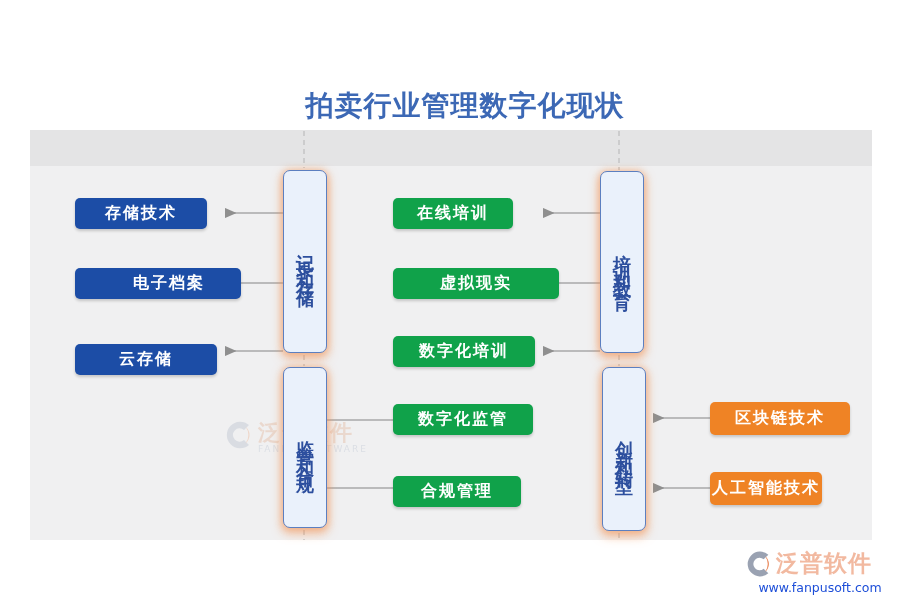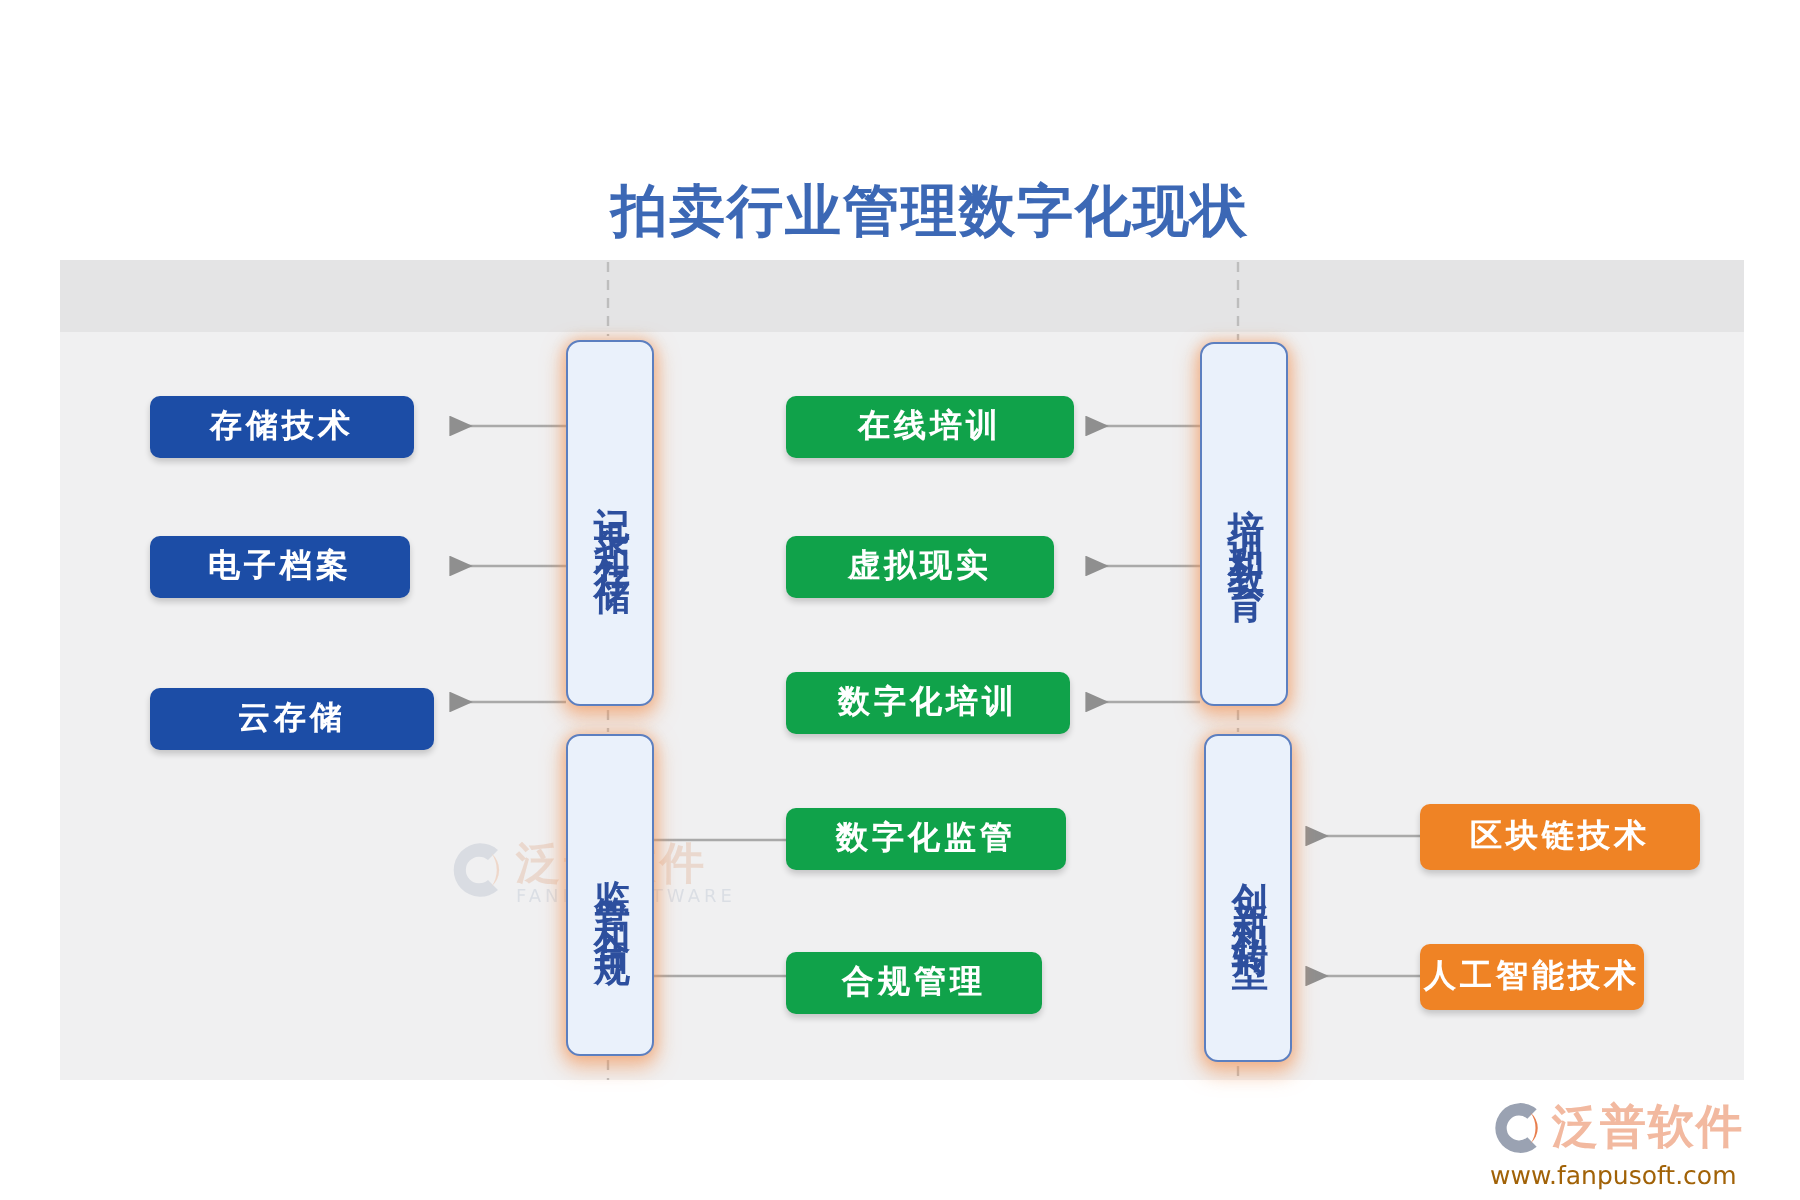--- a/index.html
+++ b/index.html
@@ -21,21 +21,21 @@
   .blue{background:#1c4da6;}
   .green{background:#10a24a;}
   .orange{background:#ef8325;}
   .watermark{position:absolute;left:224px;top:420px;z-index:1;opacity:.5;display:flex;align-items:flex-start;}
   .watermark .wm-text{margin-left:4px;}
   .wm-brand{font-size:22px;font-weight:bold;color:#e5c2ad;letter-spacing:2px;line-height:24px;}
   .wm-sub{font-size:9px;color:#c6cdd8;letter-spacing:2px;font-family:"DejaVu Sans","Liberation Sans",sans-serif;}
   .footer{position:absolute;left:745px;top:548px;width:150px;z-index:4;}
   .footer .row{display:flex;align-items:center;}
   .ft-brand{font-size:23px;font-weight:bold;color:#f2b9a0;letter-spacing:1px;margin-left:3px;}
-  .ft-url{font-size:12.5px;color:#a16207;margin-top:1px;
+  .ft-url{font-size:12.5px;color:#1d4ed8;text-align:center;margin-top:1px;
           font-family:"DejaVu Sans","Liberation Sans",sans-serif;}
 </style>
 </head>
 <body>
 
 <div class="page">
 
   <h1 class="title">拍卖行业管理数字化现状</h1>
 
   <div class="band"></div>
@@ -87,25 +87,25 @@
     <span>培训和教育</span>
   </div>
   <div class="vbox" style="left:283px;top:367px;width:44px;height:161px;">
     <span>监管和合规</span>
   </div>
   <div class="vbox" style="left:602px;top:367px;width:44px;height:164px;">
     <span>创新和转型</span>
   </div>
 
   <div class="box blue" style="left:75px;top:198px;width:132px;">存储技术</div>
-  <div class="box blue" style="left:75px;top:268px;width:130px;">电子档案</div>
+  <div class="box blue" style="left:75px;top:268px;width:144px;padding-left:22px;">电子档案</div>
   <div class="box blue" style="left:75px;top:344px;width:142px;">云存储</div>
 
-  <div class="box green" style="left:393px;top:198px;width:144px;">在线培训</div>
-  <div class="box green" style="left:393px;top:268px;width:134px;">虚拟现实</div>
+  <div class="box green" style="left:393px;top:198px;width:120px;">在线培训</div>
+  <div class="box green" style="left:393px;top:268px;width:166px;">虚拟现实</div>
   <div class="box green" style="left:393px;top:336px;width:142px;">数字化培训</div>
 
   <div class="box green" style="left:393px;top:404px;width:140px;">数字化监管</div>
   <div class="box green" style="left:393px;top:476px;width:128px;">合规管理</div>
 
   <div class="box orange" style="left:710px;top:402px;width:140px;height:33px;text-align:center;">区块链技术</div>
   <div class="box orange" style="left:710px;top:472px;width:112px;height:33px;">人工智能技术</div>
 
   <div class="footer">
     <div class="row">

